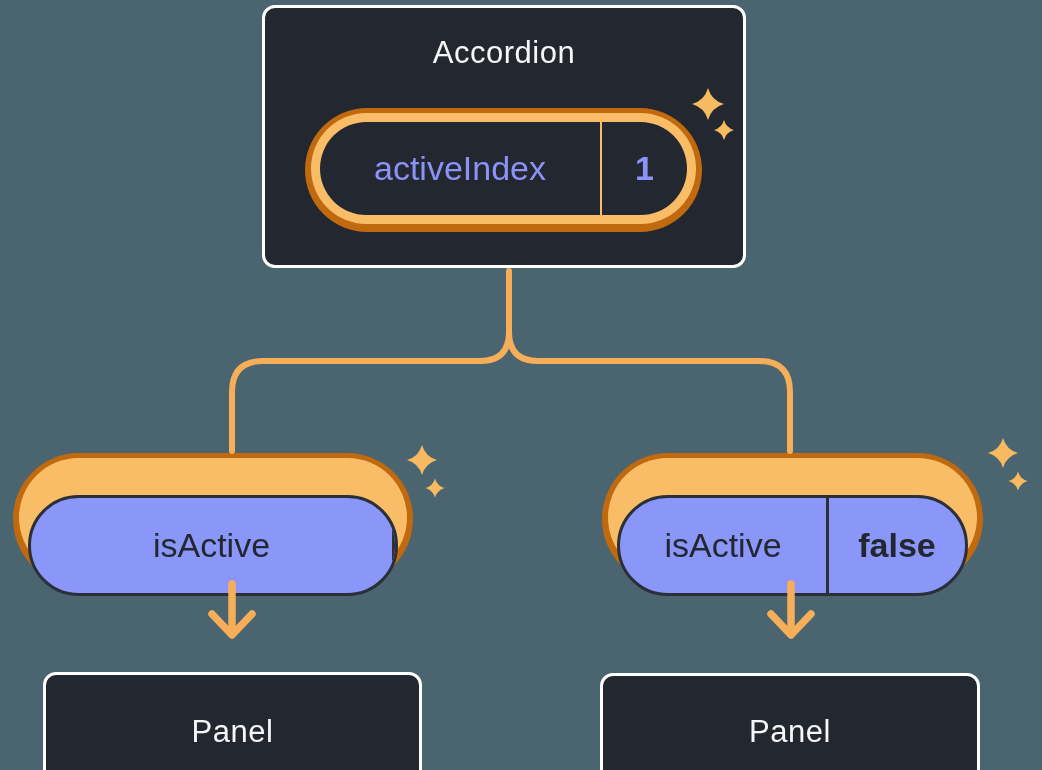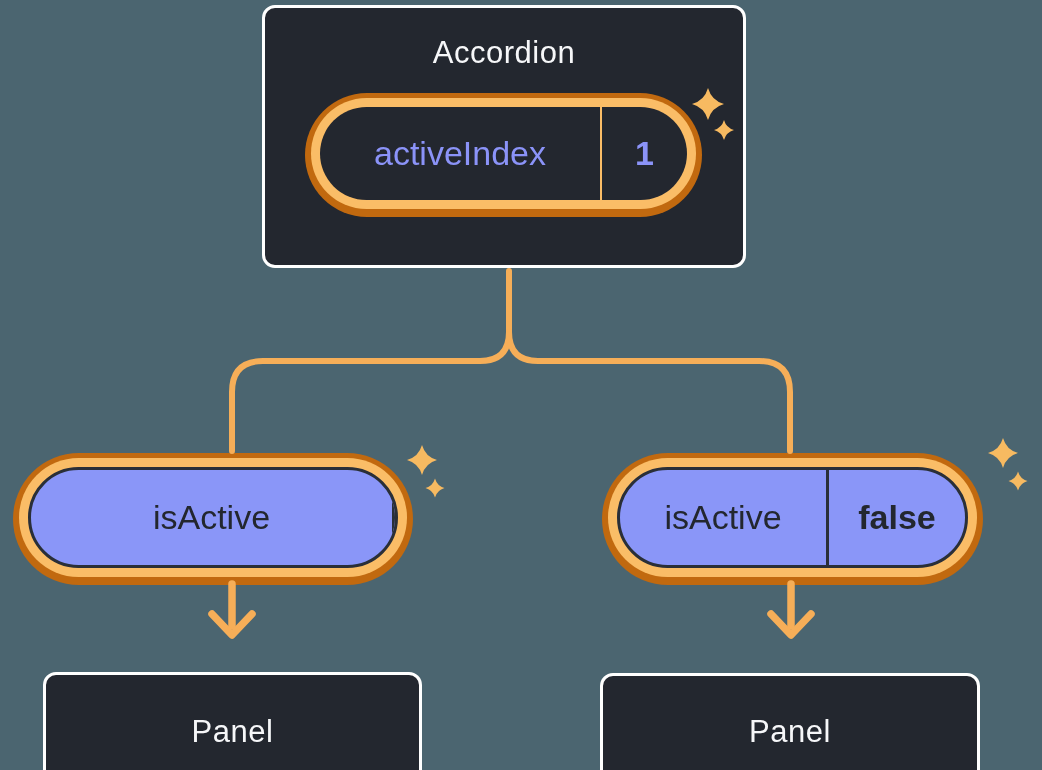--- a/index.html
+++ b/index.html
@@ -31,31 +31,31 @@
 
   .pill{
     position:absolute;background:var(--ring-outer);border-radius:999px;
     padding:5px 6px 8px 6px;z-index:2;
   }
   .pill-mid{background:var(--ring-inner);border-radius:999px;padding:9px;height:100%;}
   .pill-body{
     border-radius:999px;height:100%;display:flex;align-items:stretch;overflow:hidden;
   }
   .pill-body.dark{background:var(--card-bg);}
-  .pill-body.purple{background:var(--purple);border:3px solid var(--pill-border);}
+  .pill-body.purple{background:var(--purple);border:3px solid var(--pill-border);margin-top:28px;}
   .cell{display:flex;align-items:center;justify-content:center;font-size:34px;}
   .cell.label{flex:1;}
   .cell.value{font-weight:bold;}
   .divider{width:2px;}
   .divider.light{background:var(--ring-inner);}
   .divider.darkline{width:3px;background:var(--pill-border);}
   .purple-ink{color:var(--purple-text);}
   .navy-ink{color:#23272F;}
 
-  .state-pill{left:40px;top:85px;width:397px;height:124px;}
+  .state-pill{left:40px;top:100px;width:397px;height:124px;}
   .state-pill .cell.value{width:85px;flex:none;}
 
   .prop-pill-left{left:13px;top:453px;width:400px;height:132px;}
   .prop-pill-left .cell.value{width:148px;flex:none;}
   .prop-pill-right{left:602px;top:453px;width:381px;height:132px;}
   .prop-pill-right .cell.value{width:136px;flex:none;}
 
   .panel{
     display:flex;align-items:center;justify-content:center;
     font-size:31px;color:var(--text-light);letter-spacing:.5px;margin-top:28px;

